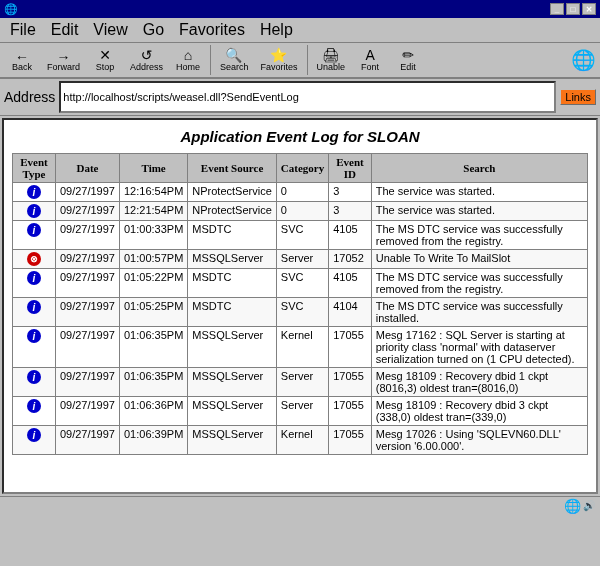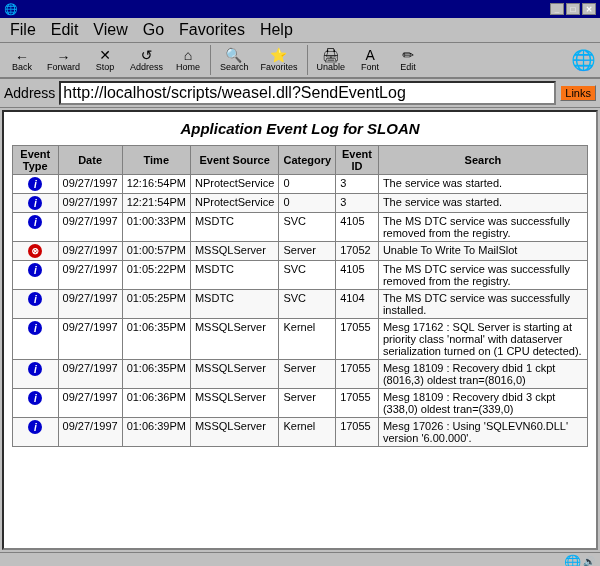--- a/index.html
+++ b/index.html
@@ -89,40 +89,40 @@
       display: flex;
       align-items: center;
       padding: 2px 4px;
       border-bottom: 1px solid #808080;
       gap: 4px;
       font-size: 11px;
     }
     .address-label { font-size: 14px; }
     .address-input {
       flex: 1;
-      height: 24px;
+      height: 32px;
       border: 2px inset #808080;
       background: white;
-      font-size: 16px;
+      font-size: 11px;
       padding: 1px 2px;
     }
     .links-btn {
       background: #f97316;
       border: 1px outset #c0c0c0;
       padding: 1px 4px;
       font-size: 11px;
       cursor: pointer;
     }
 
     
     .content-area {
       background: white;
       margin: 2px;
       border: 2px inset #808080;
-      height: 440px;
+      height: 376px;
       overflow-y: auto;
       position: relative;
     }
 
     
     .page-content {
       padding: 8px;
     }
 
     .page-title {
@@ -138,20 +138,21 @@
       width: 100%;
       border-collapse: collapse;
       font-size: 11px;
     }
     .event-table th {
       background: #c0c0c0;
       border: 1px solid #808080;
       padding: 2px 4px;
       text-align: center;
       font-weight: bold;
+      font-family: Liberation Serif, serif;
     }
     .event-table td {
       border: 1px solid #808080;
       padding: 2px 4px;
       vertical-align: top;
     }
     .event-table tr:nth-child(even) td { background: #f8f8f8; }
 
     .icon-info {
       display: inline-flex;

